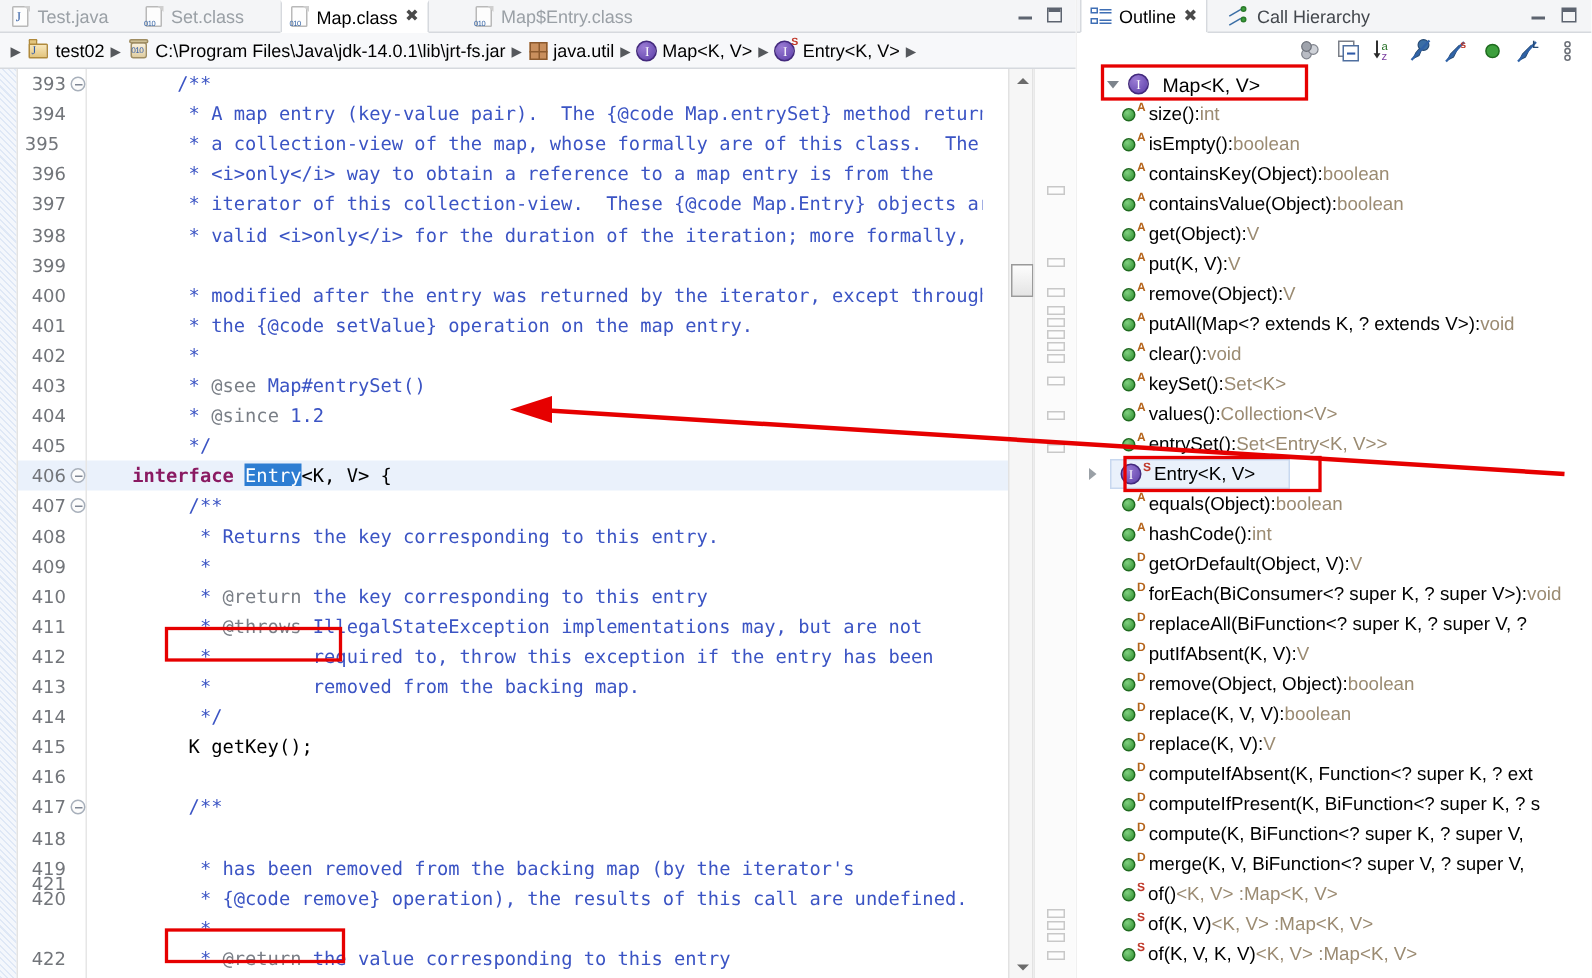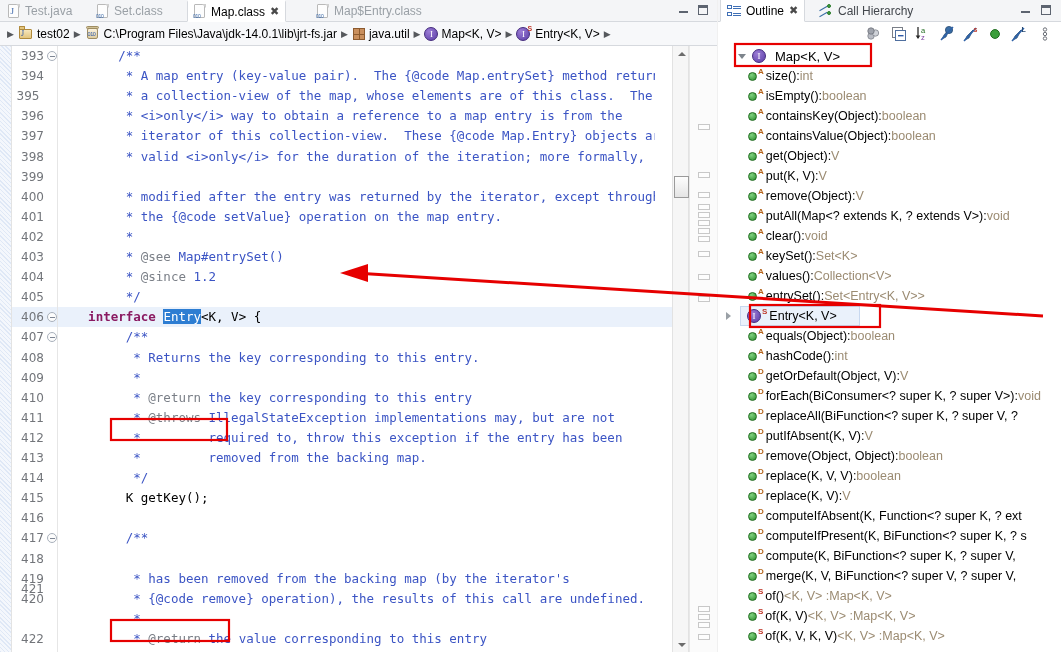--- a/index.html
+++ b/index.html
@@ -538,21 +538,21 @@
         </div>
       <div id="fold-gutter">
           <div class="fold-mark" style="top: 5px;"></div>
           <div class="fold-mark" style="top: 266.3px;"></div>
           <div class="fold-mark" style="top: 286.4px;"></div>
           <div class="fold-mark" style="top: 487.4px;"></div>
         </div>
       <div id="code-area">
           <div class="cl" style="top: 0px;"><span class="cmt">        /**</span></div>
           <div class="cl" style="top: 20.1px;"><span class="cmt">         * A map entry (key-value pair).  The {@code Map.entrySet} method returns</span></div>
-          <div class="cl" style="top: 40.2px;"><span class="cmt">         * a collection-view of the map, whose elements are of this class.  The</span></div>
+          <div class="cl" style="top: 40.2px;"><span class="cmt">         * a collection-view of the map, whose formally are of this class.  The</span></div>
           <div class="cl" style="top: 60.3px;"><span class="cmt">         * &lt;i&gt;only&lt;/i&gt; way to obtain a reference to a map entry is from the</span></div>
           <div class="cl" style="top: 80.4px;"><span class="cmt">         * iterator of this collection-view.  These {@code Map.Entry} objects are</span></div>
           <div class="cl" style="top: 100.5px;"><span class="cmt">         * valid &lt;i&gt;only&lt;/i&gt; for the duration of the iteration; more formally,</span></div>
           <div class="cl" style="top: 140.7px;"><span class="cmt">         * modified after the entry was returned by the iterator, except through</span></div>
           <div class="cl" style="top: 160.8px;"><span class="cmt">         * the {@code setValue} operation on the map entry.</span></div>
           <div class="cl" style="top: 180.9px;"><span class="cmt">         *</span></div>
           <div class="cl" style="top: 201px;"><span class="cmt">         * </span><span class="tag">@see</span><span class="cmt"> Map#entrySet()</span></div>
           <div class="cl" style="top: 221.1px;"><span class="cmt">         * </span><span class="tag">@since</span><span class="cmt"> 1.2</span></div>
           <div class="cl" style="top: 241.2px;"><span class="cmt">         */</span></div>
           <div class="cl" style="top: 261.3px;"><span class="plain">    </span><span class="kw">interface</span><span class="plain"> </span><span class="sel">Entry</span><span class="plain">&lt;K, V&gt; {</span></div>

